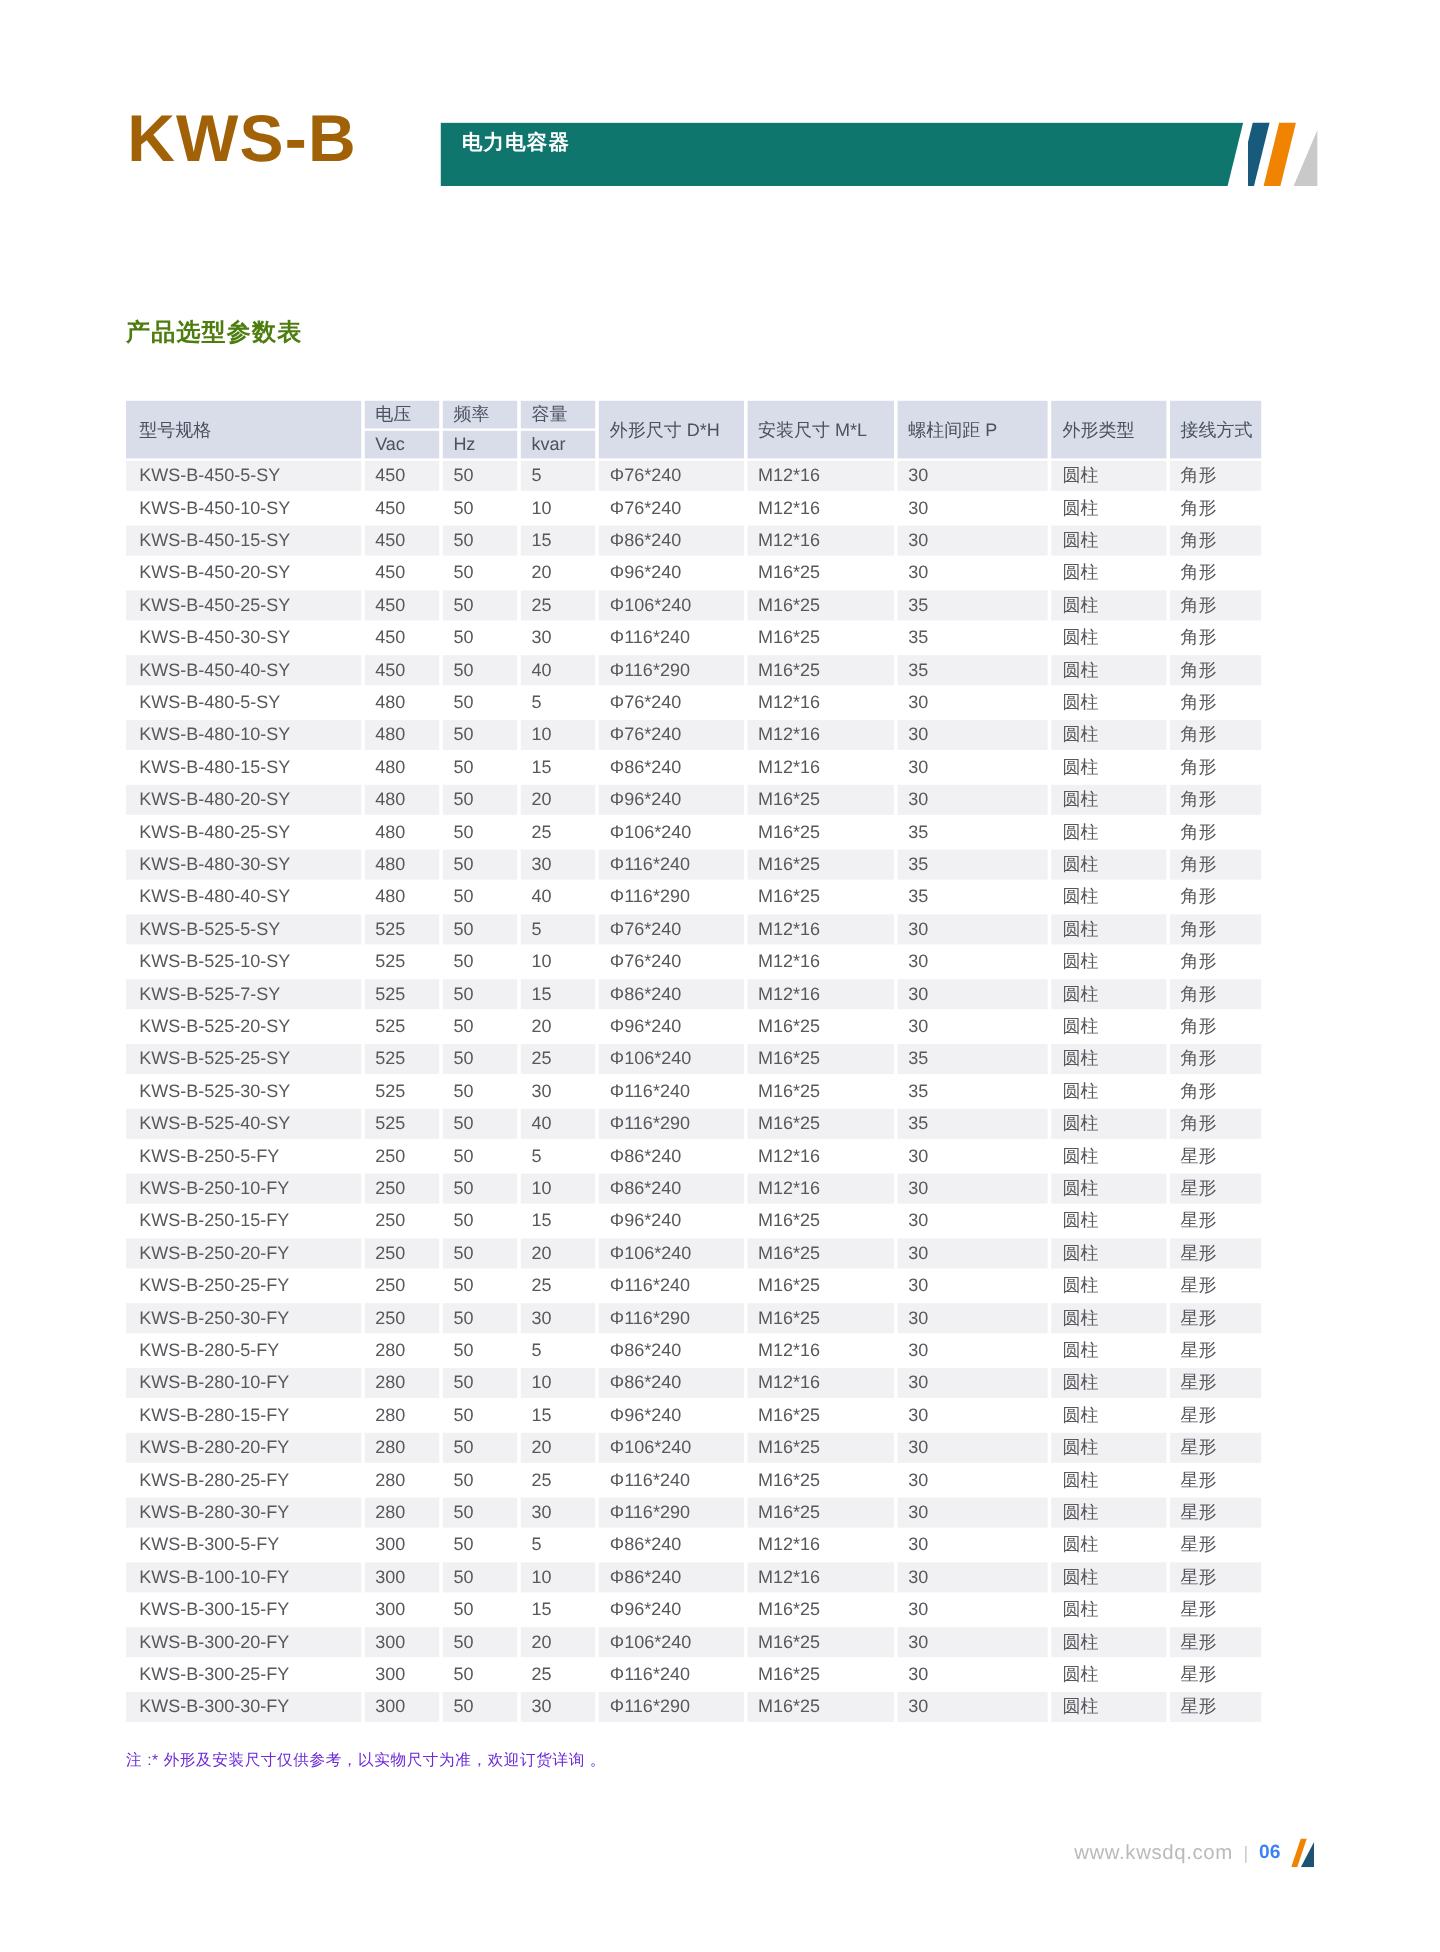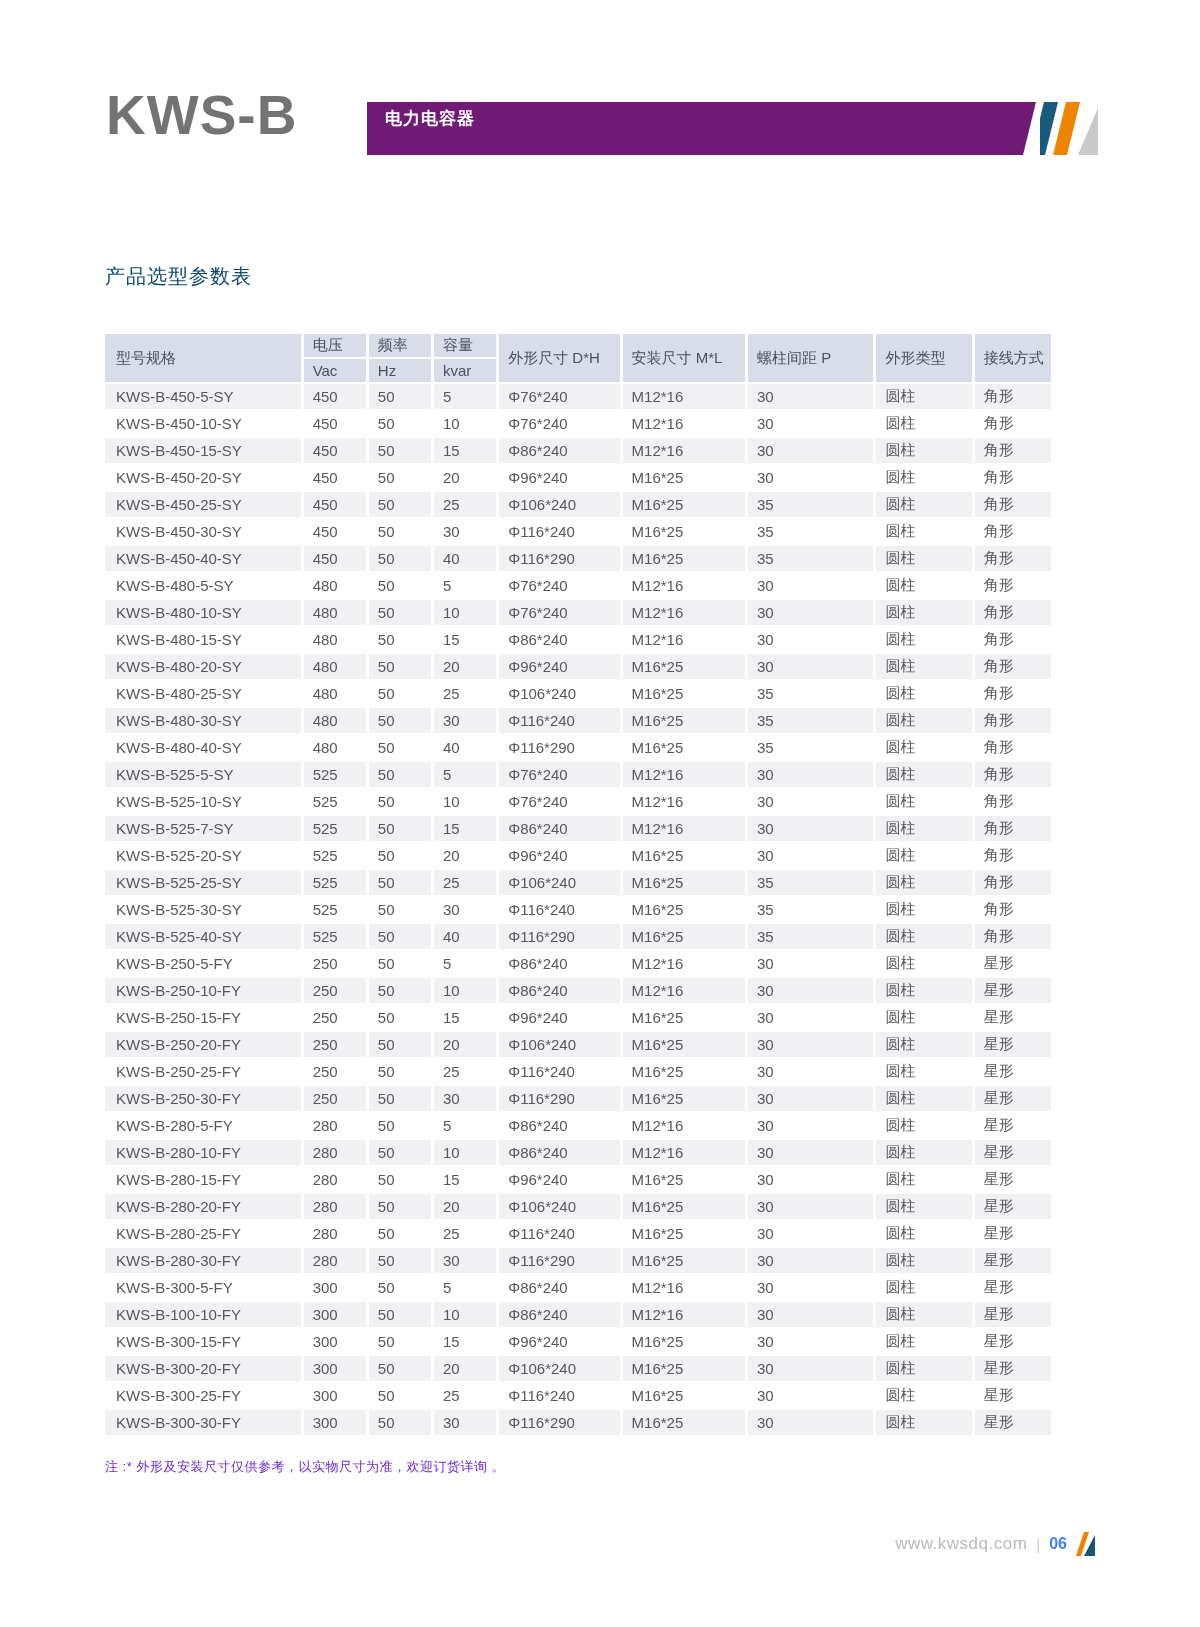--- a/index.html
+++ b/index.html
@@ -6,35 +6,35 @@
   html,body { background:#ffffff; }
   body {
     width:1200px; height:1627px; position:relative;
     font-family:"Liberation Sans", sans-serif;
     -webkit-font-smoothing:antialiased;
   }
   
   .brand {
     position:absolute; left:106px; top:88px;
     font-size:55px; font-weight:800; letter-spacing:1px;
-    color:#737373; line-height:1;
+    color:#a16207; line-height:1;
   }
   .header-bar {
     position:absolute; left:367px; top:102px; width:669px; height:53px;
-    background:#701a75; color:#ffffff;
+    background:#0f766e; color:#ffffff;
     clip-path:polygon(0 0, 100% 0, calc(100% - 13px) 100%, 0 100%);
     padding:7px 0 0 18px;
   }
   .header-bar .cn { font-size:17px; font-weight:700; letter-spacing:1px; line-height:20px; }
   .header-bar .en { font-size:16px; font-weight:400; color:#c9dce6; letter-spacing:0.5px; line-height:20px; }
   .brand-mark { position:absolute; left:1040px; top:102px; }
   
   .section-title {
     position:absolute; left:105px; top:263px;
-    font-size:20px; font-weight:400; color:#0c4a6e; letter-spacing:1px;
+    font-size:20px; font-weight:700; color:#4d7c0f; letter-spacing:1px;
   }
   
   .spec-table {
     position:absolute; left:102px; top:332px;
     border-collapse:separate; border-spacing:3px 2px;
     table-layout:fixed; width:952px;
   }
   .spec-table th {
     background:#d9ddea; color:#4a5160; font-weight:400;
     font-size:15px; text-align:left; padding:0 0 0 9px; height:23px;

